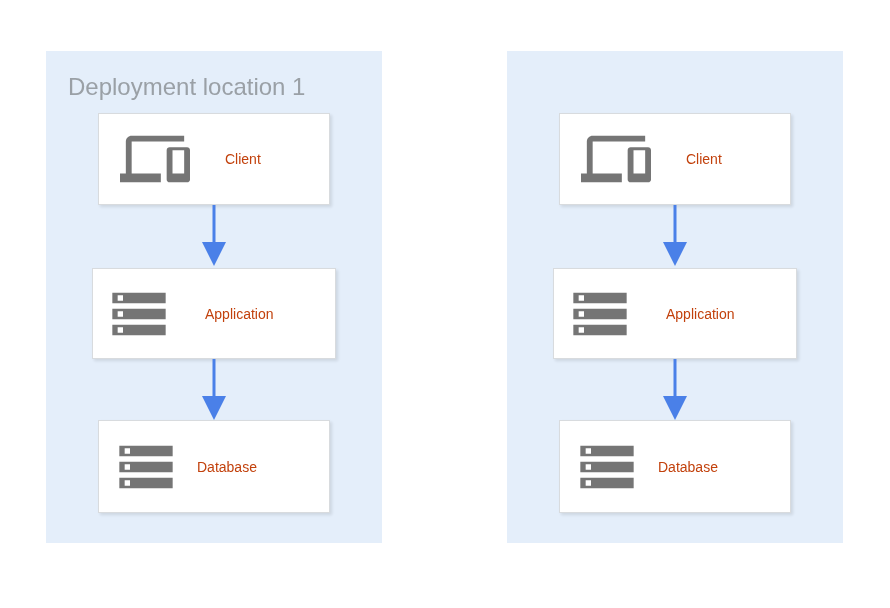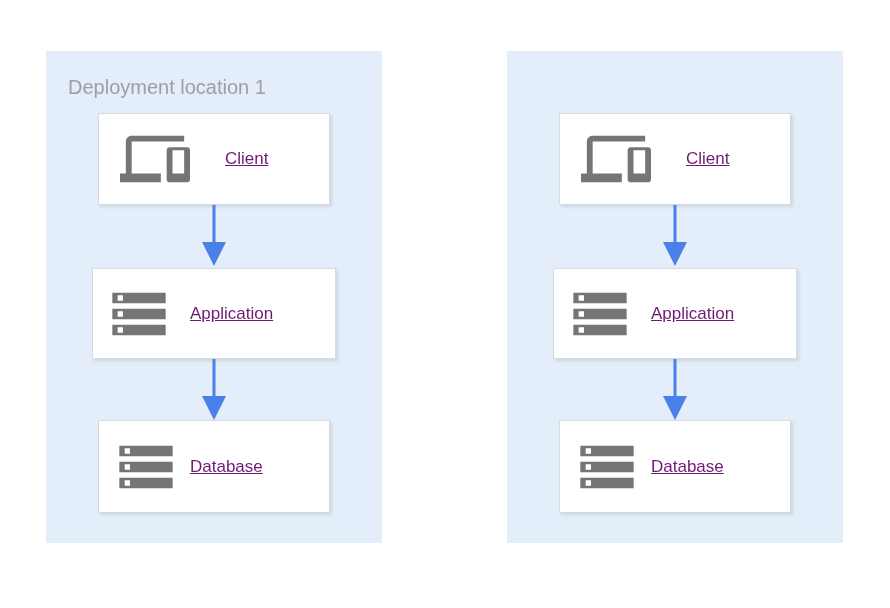--- a/index.html
+++ b/index.html
@@ -21,21 +21,21 @@
     height: 492px;
     background: #e4eefa;
   }
   .panel.left  { left: 46px; }
   .panel.right { left: 507px; }
 
   .panel-title {
     position: absolute;
     left: 22px;
     top: 24px;
-    font-size: 20px;
+    font-size: 24px;
     line-height: 24px;
     color: #9aa0a6;
     white-space: nowrap;
   }
 
   .node-box {
     position: absolute;
     background: #ffffff;
     border: 1px solid #d8dbde;
     box-shadow: 2px 2px 3px rgba(0,0,0,0.10);
@@ -43,28 +43,27 @@
     align-items: center;
   }
   .box-client   { top: 62px;  left: 52px; width: 232px; height: 92px; padding-left: 21px; }
   .box-app      { top: 217px; left: 46px; width: 244px; height: 91px; padding-left: 14px; }
   .box-db       { top: 369px; left: 52px; width: 232px; height: 93px; padding-left: 15px; }
 
   .node-icon { flex: 0 0 auto; display: block; }
   .icon-gray { fill: #757575; }
 
   .node-label {
-    font-size: 17px;
-    color: #701a75;
+    font-size: 14px;
+    color: #c2410c;
     white-space: nowrap;
-    text-decoration: underline;
   }
   .box-client .node-label { margin-left: 35px; }
-  .box-app    .node-label { margin-left: 19px; }
-  .box-db     .node-label { margin-left: 12px; }
+  .box-app    .node-label { margin-left: 34px; }
+  .box-db     .node-label { margin-left: 19px; }
 
   .arrow {
     position: absolute;
     left: 154px; 
     width: 28px;
     height: 62px;
   }
   .arrow-1 { top: 154px; }
   .arrow-2 { top: 308px; }
   .arrow line    { stroke: #4a80e8; stroke-width: 3; }

